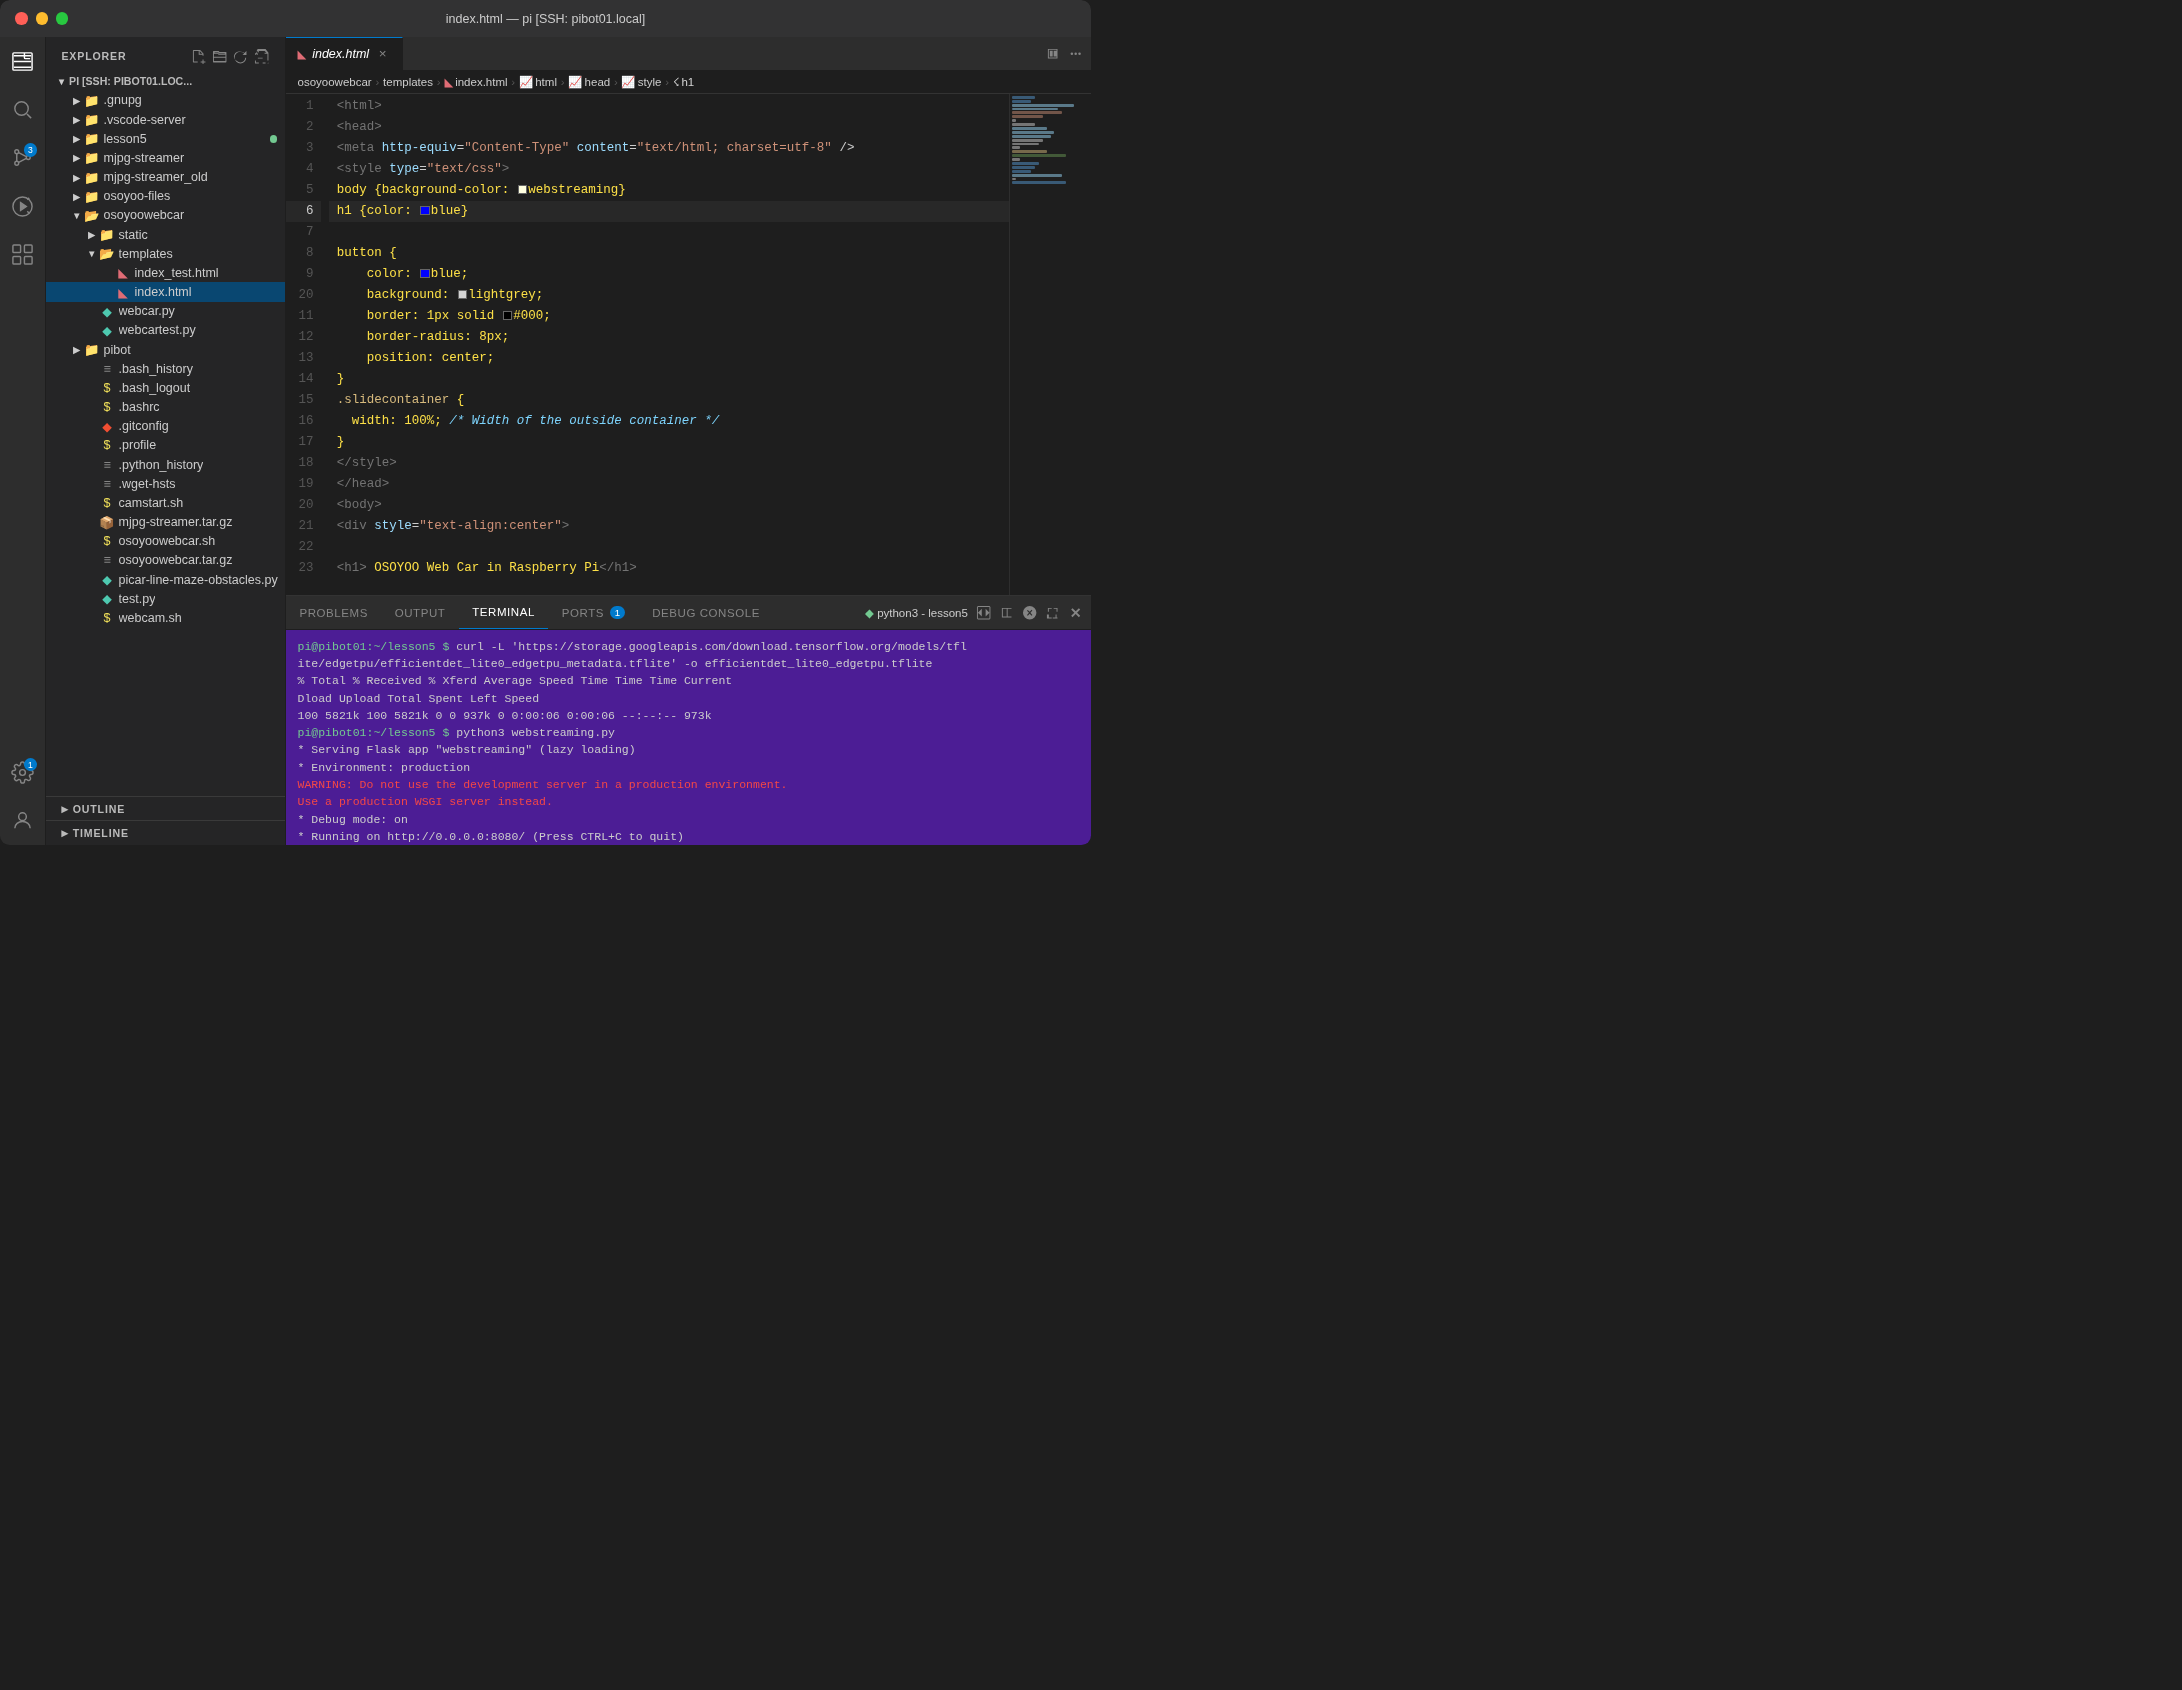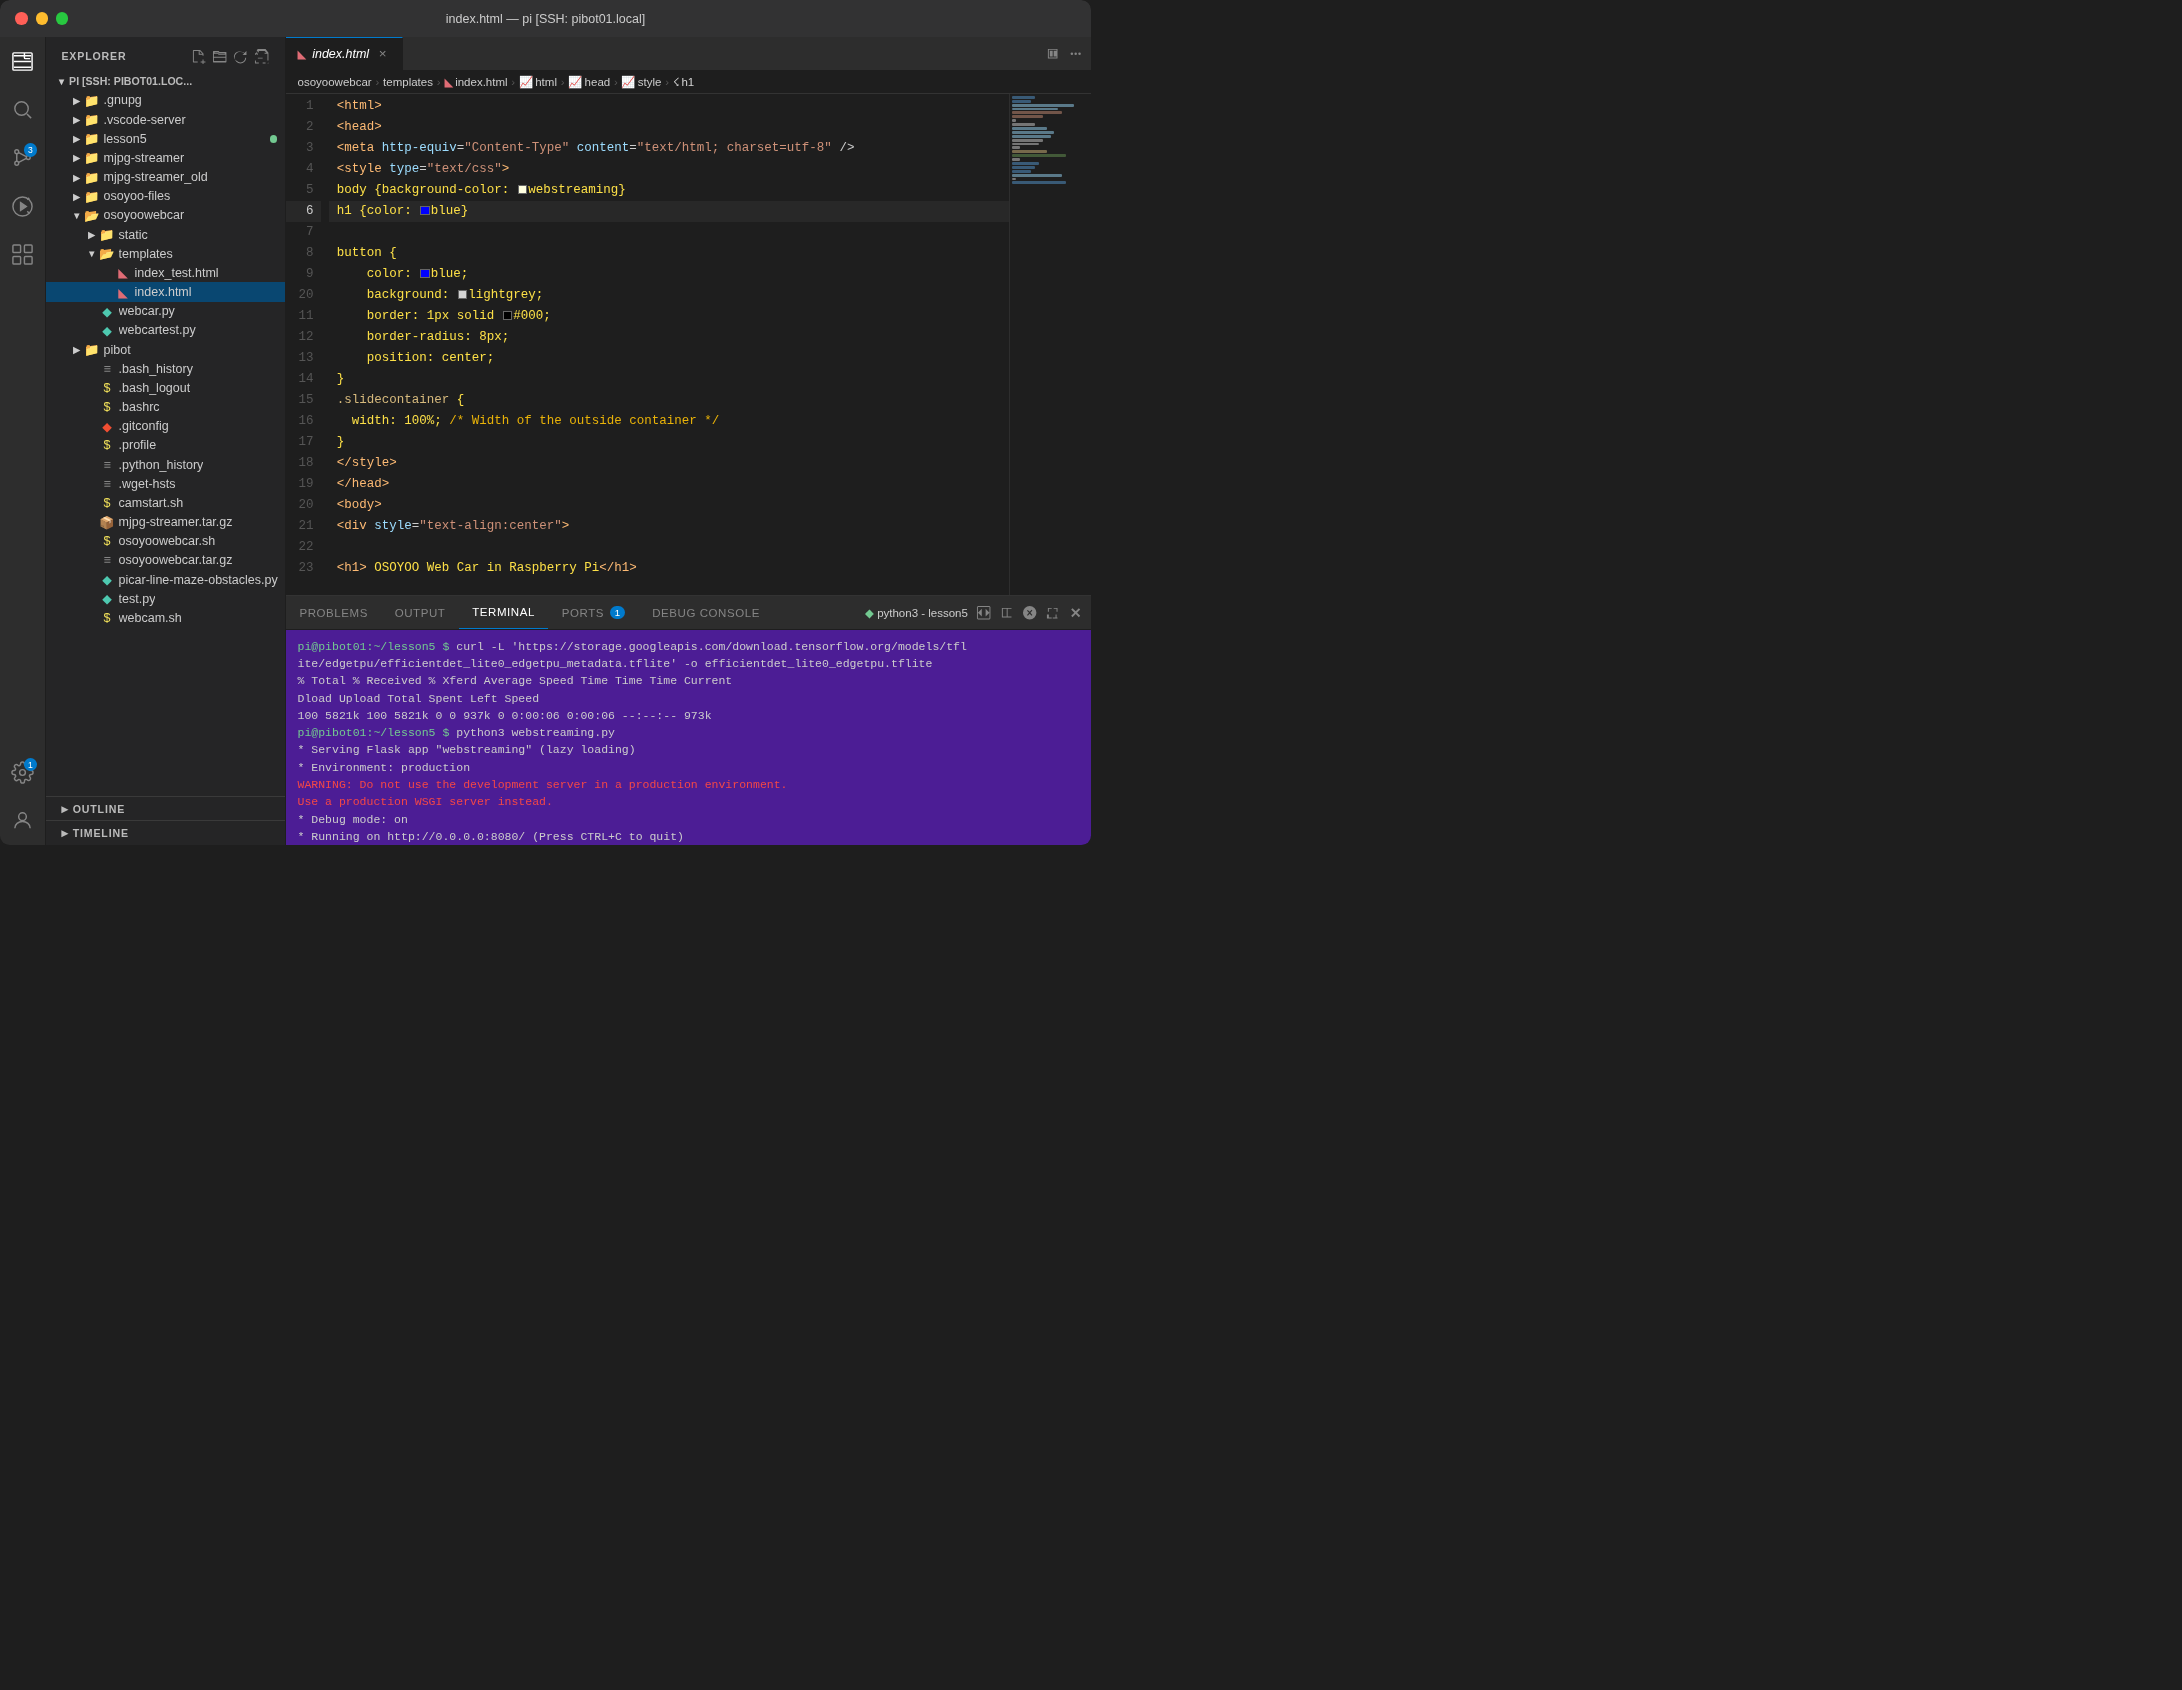--- a/index.html
+++ b/index.html
@@ -273,25 +273,25 @@
     .code-line {
       padding: 0 7.7px;
       white-space: pre;
       line-height: 21px;
     }
     .code-line.highlighted {
       background: #282828;
     }
 
     
-    .tag { color: #fdba74; }
+    .tag { color: #737373; }
     .attr-name { color: #9cdcfe; }
     .attr-value { color: #ce9178; }
     .selector { color: #d7ba7d; }
-    .comment { color: #eab308; }
+    .comment { color: #7dd3fc; font-style: italic; }
     .color-box {
       display: inline-block;
       width: 9.6px;
       height: 9.6px;
       vertical-align: middle;
       margin: 0 1px;
     }
     .plain { color: #fde047; }
 
     

